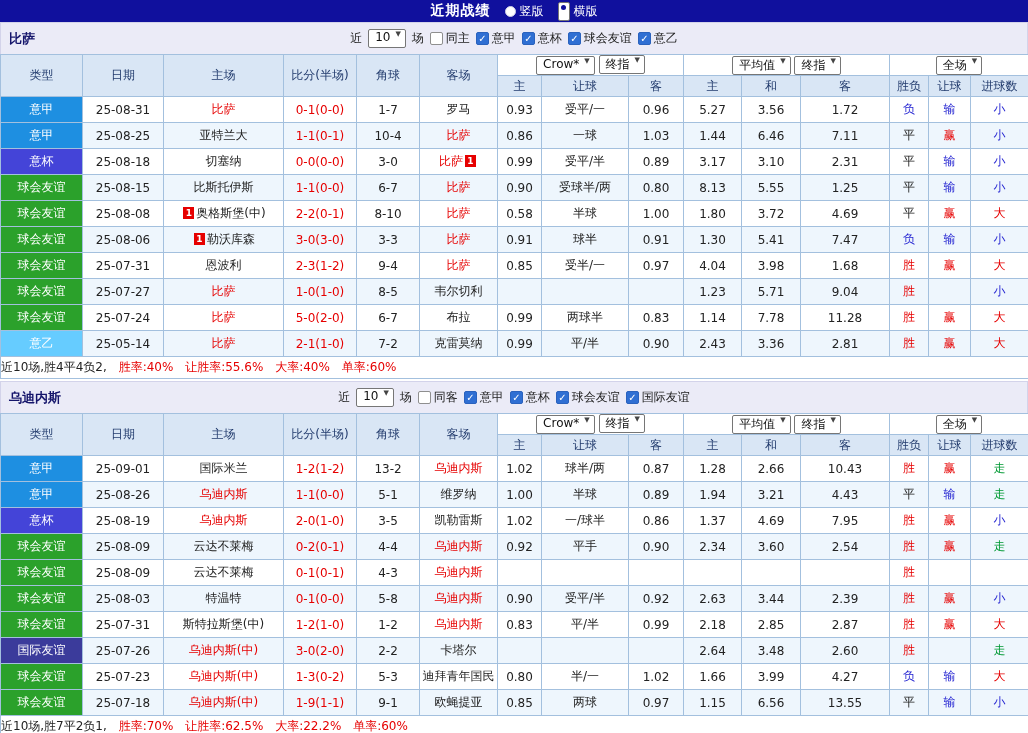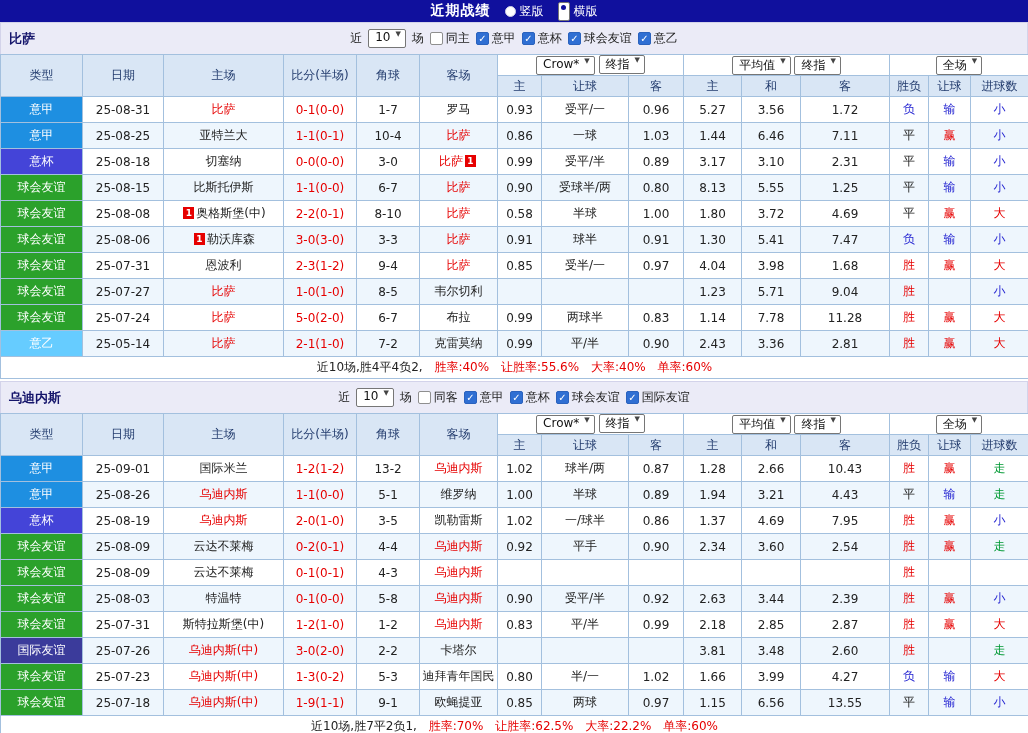--- a/index.html
+++ b/index.html
@@ -78,21 +78,21 @@
   .c-blue  { color:#1f1fd0; }
   .c-green { color:#009933; }
   .c-black { color:#222; }
 
   .badge {
     display:inline-block; min-width:11px; height:12px; line-height:12px;
     background:#e60000; color:#fff; font-size:9px; font-weight:bold;
     padding:0 1px; margin:0 2px; vertical-align:1px;
   }
 
-  .summary { text-align:center; }
+  .summary { text-align:left; }
   .summary .rate { color:#e60000; margin-left:8px; }
 </style>
 </head>
 <body>
 
 <div class="topbar">
   <span class="title">近期战绩</span>
   <label class="radio-opt">
     <span class="radio"></span>
     <span>竖版</span>
@@ -608,21 +608,21 @@
         <tr>
           <td class="type t-intlfr">国际友谊</td>
           <td>25-07-26</td>
           <td><span class="c-red">乌迪内斯(中)</span></td>
           <td class="c-red">3-0(2-0)</td>
           <td>2-2</td>
           <td><span class="">卡塔尔</span></td>
           <td></td>
           <td></td>
           <td></td>
-          <td>3.81</td>
+          <td>2.64</td>
           <td>3.48</td>
           <td>2.60</td>
           <td class="c-red">胜</td>
           <td></td>
           <td class="c-green">走</td>
         </tr>
         <tr>
           <td class="type t-clubfr">球会友谊</td>
           <td>25-07-23</td>
           <td><span class="c-red">乌迪内斯(中)</span></td>

